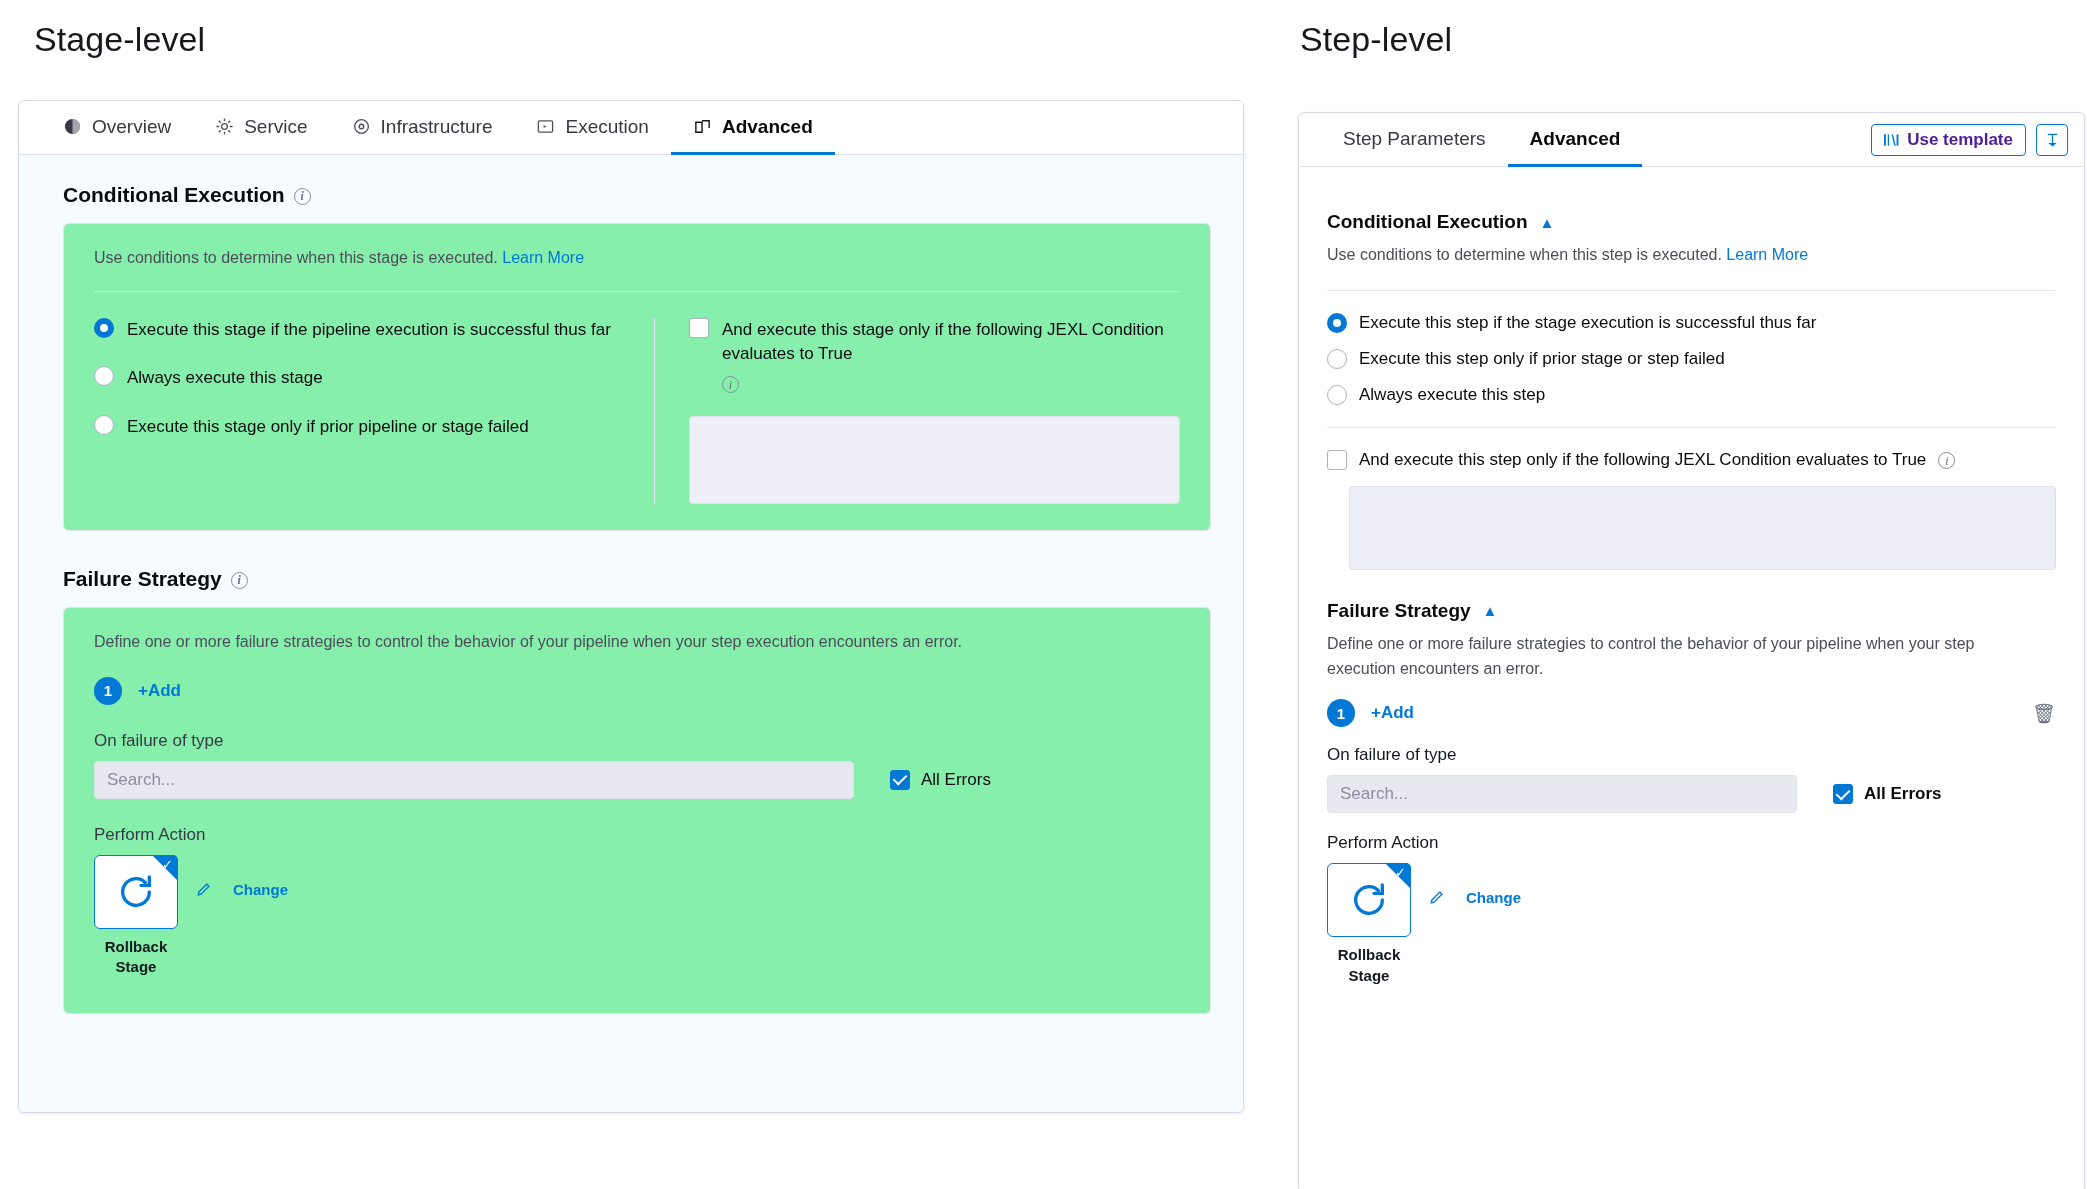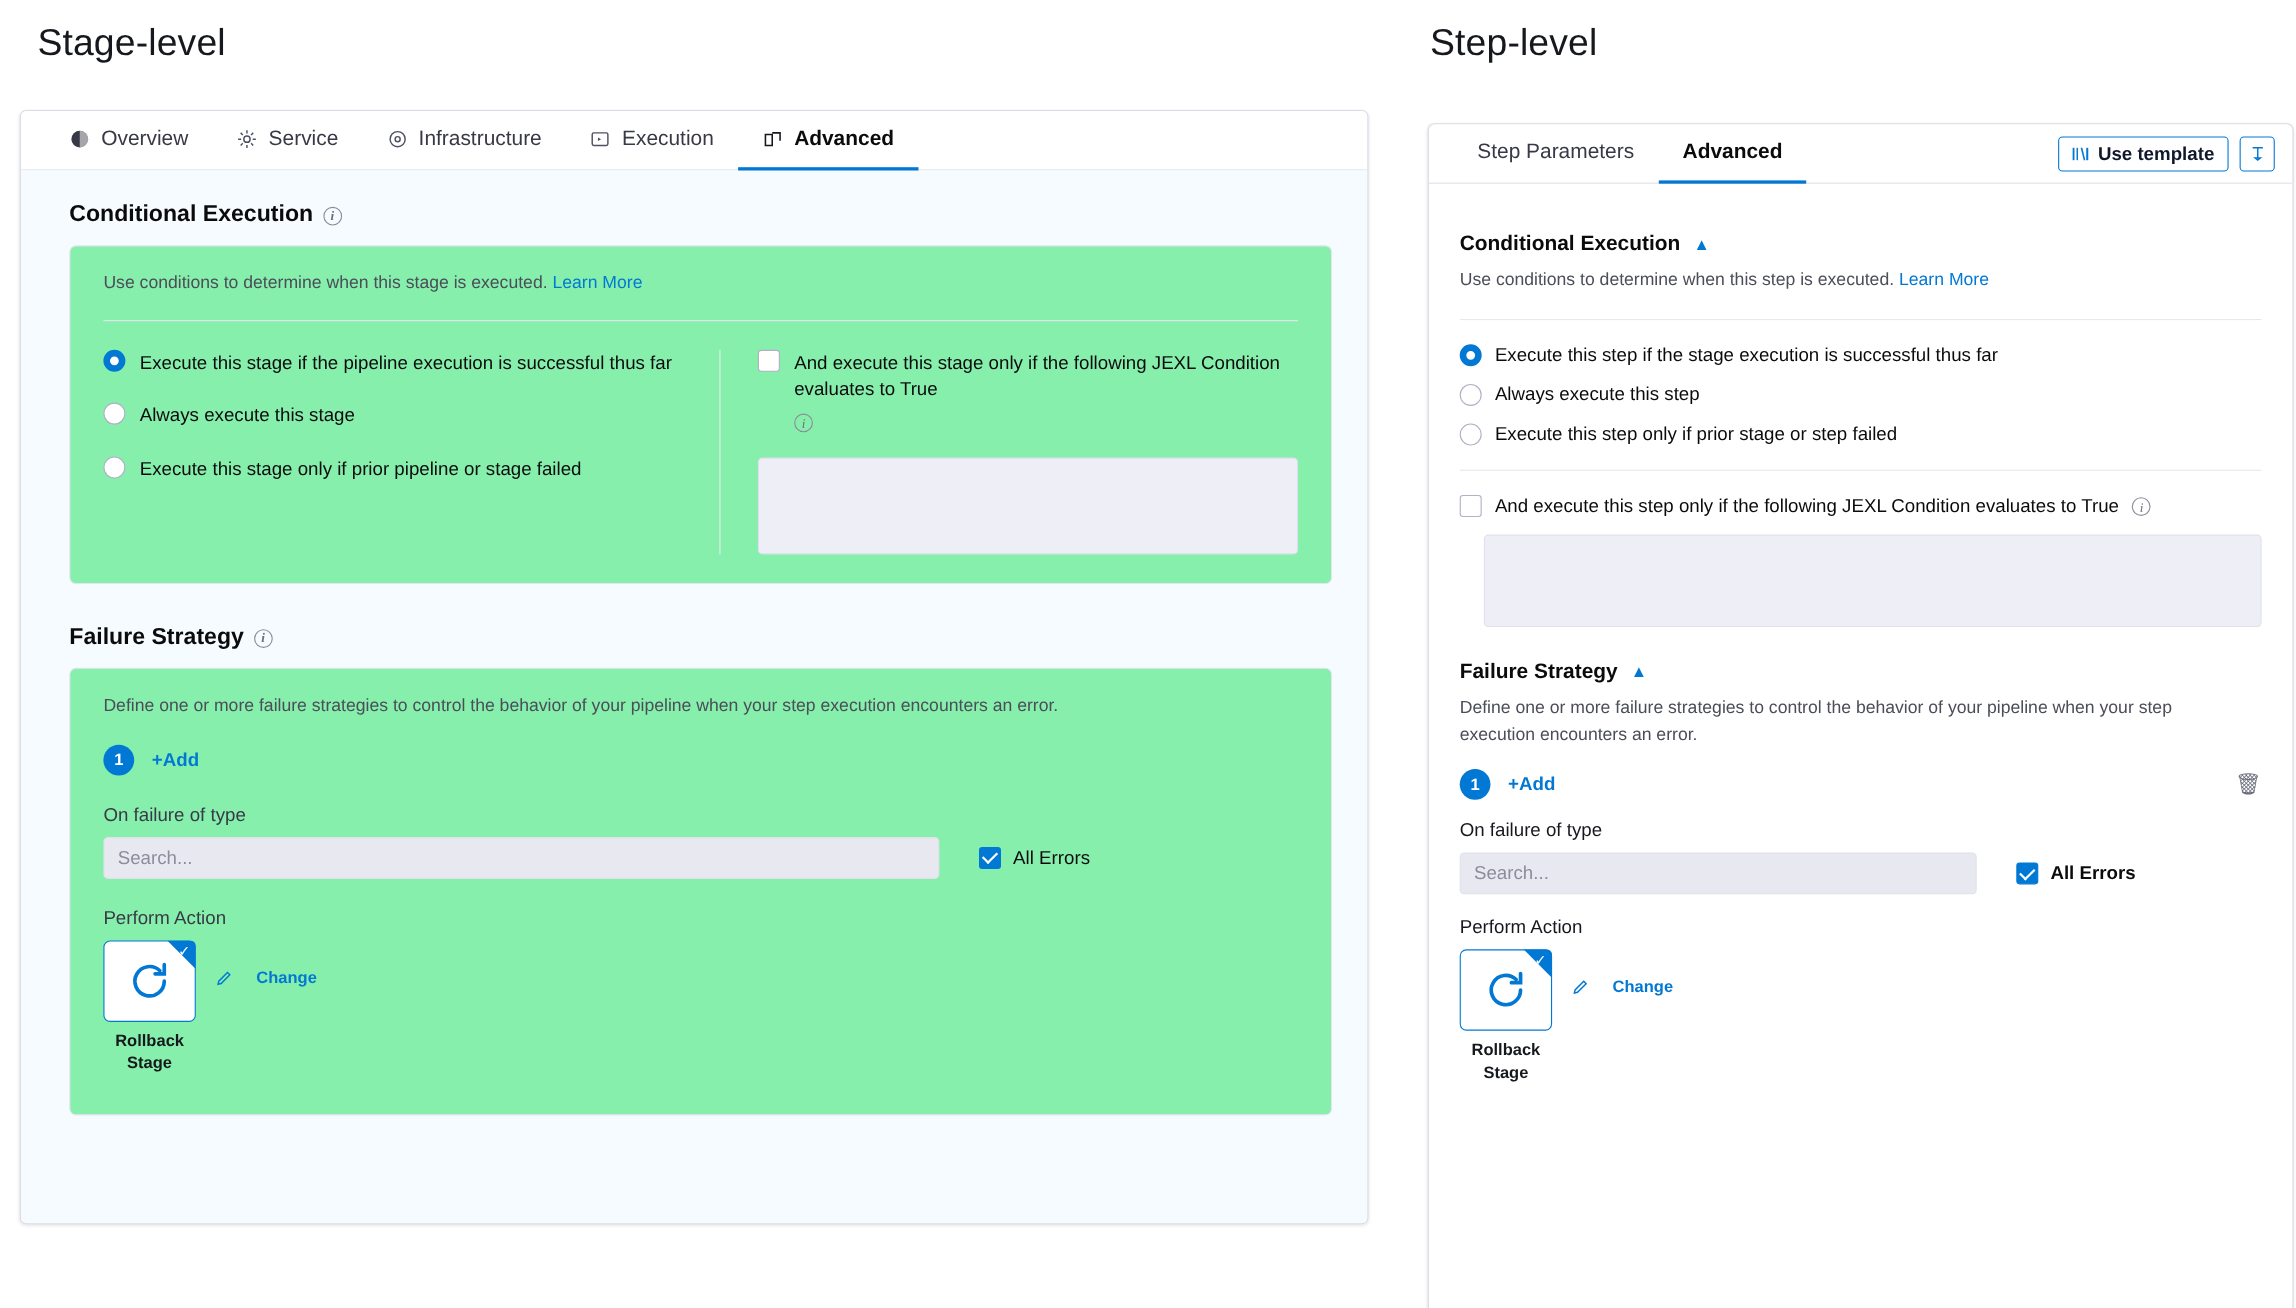--- a/index.html
+++ b/index.html
@@ -73,21 +73,21 @@
   .tabbar-step .spacer { flex: 1; }
 
   .btn-template {
     display: inline-flex;
     align-items: center;
     gap: 8px;
     height: 32px;
     padding: 0 12px;
     border: 1px solid #0278d5;
     border-radius: 4px;
-    color: #0f172a;
+    color: #4c1d95;
     background: #fff;
     font-size: 17px;
     font-weight: bold;
     cursor: pointer;
   }
   .btn-icon-sq {
     width: 32px; height: 32px;
     border: 1px solid #0278d5;
     border-radius: 4px;
     background: #fff;
@@ -442,25 +442,25 @@
 
       <div class="step-divider"></div>
 
       <div>
         <div class="opt-sm">
           <span class="radio on"></span>
           <span>Execute this step if the stage execution is successful thus far</span>
         </div>
         <div class="opt-sm">
           <span class="radio"></span>
-          <span>Always execute this step</span>
+          <span>Execute this step only if prior stage or step failed</span>
         </div>
         <div class="opt-sm">
           <span class="radio"></span>
-          <span>Execute this step only if prior stage or step failed</span>
+          <span>Always execute this step</span>
         </div>
       </div>
 
       <div class="step-divider"></div>
 
       <div class="opt-sm">
         <span class="cbox"></span>
         <span>And execute this step only if the following JEXL Condition evaluates to True</span>
         <span class="info">i</span>
       </div>

